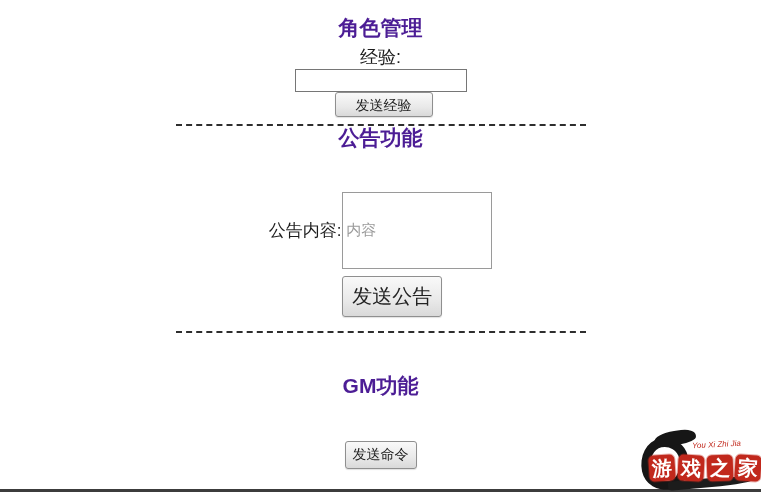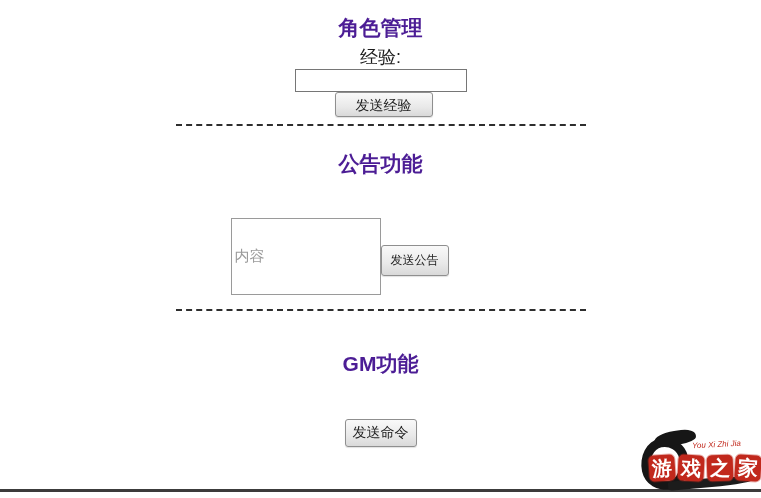--- a/index.html
+++ b/index.html
@@ -67,21 +67,21 @@
     margin-left: 6px;
     height: 25px;
   }
   .divider {
     border: none;
     border-top: 2px dashed #2e2e2e;
     width: 410px;
     margin: 7px auto 0;
   }
   .divider-2 { margin-top: 14px; }
-  .title-announce { margin-top: 26px; }
+  .title-announce { }
   .announce-grid {
     display: grid;
     grid-template-columns: auto 150px;
     width: max-content;
     margin: 42px auto 0;
     align-items: center;
   }
   .announce-label { font-size: 17px; padding-right: 1px; }
   .announce-textarea {
     width: 150px;
@@ -91,21 +91,21 @@
     font-family: inherit;
     font-size: 15px;
     padding: 28px 4px 0 3px;
     outline: none;
   }
   .announce-textarea::placeholder { color: #9b9b9b; opacity: 1; }
   .btn-announce {
     grid-column: 2;
     justify-self: start;
     margin-top: 7px;
-    font-size: 12px;
+    font-size: 20px;
     padding: 6px 9px;
   }
   .title-gm { margin-top: 41px; }
   .cmd-row { margin-top: 43px; text-align: center; }
   .btn-cmd {
     font-size: 14px;
     padding: 4px 7px;
     position: relative;
     z-index: 2;
   }
@@ -188,20 +188,21 @@
     <span class="exp-label">经验:</span>
     <input class="exp-input" type="text" value="" style="">
     <button class="btn btn-exp">发送经验</button>
   </div>
 
   <hr class="divider">
 
   <h2 class="section-title title-announce">公告功能</h2>
 
   <div class="announce-grid">
+    <span class="announce-label">公告内容:</span>
     <textarea class="announce-textarea" placeholder="内容" style=""></textarea>
     <button class="btn btn-announce">发送公告</button>
   </div>
 
   <hr class="divider divider-2">
 
   <h2 class="section-title title-gm">GM功能</h2>
 
   <div class="cmd-row">
     <button class="btn btn-cmd">发送命令</button>

